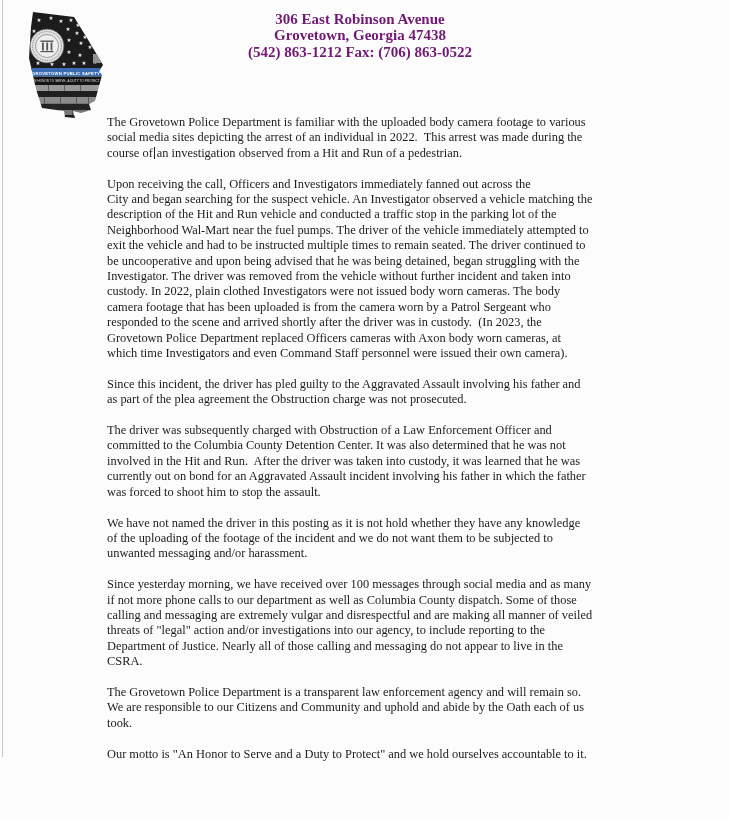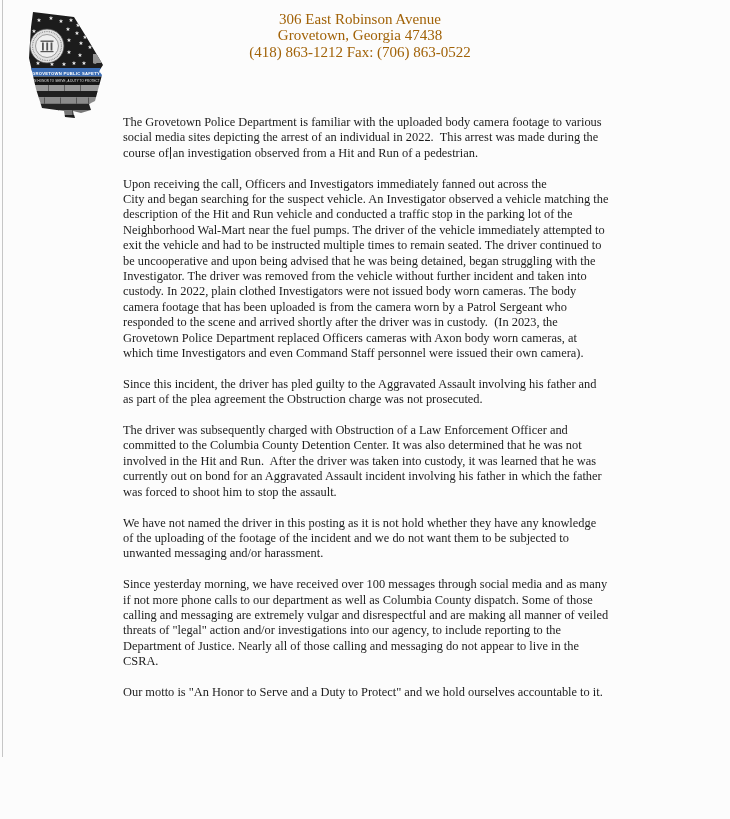--- a/index.html
+++ b/index.html
@@ -30,33 +30,32 @@
     top: 9px;
     width: 94px;
     height: 110px;
   }
   .header-block {
     position: absolute;
     left: 90px;
     top: 11px;
     width: 540px;
     text-align: center;
-    font-weight: normal;
+    font-weight: bold;
     font-size: 15px;
     line-height: 16.4px;
-    color: #a16207;
+    color: #701a75;
   }
   .letter {
     position: absolute;
     left: 107px;
     top: 115px;
     width: 540px;
     font-size: 12.4px;
     line-height: 15.4px;
-    margin-left: 16px;
   }
   .letter p {
     margin: 0 0 0 0;
     white-space: pre-wrap;
   }
   .letter p + p {
     margin-top: 15.4px;
   }
   .caret {
     display: inline-block;
@@ -151,21 +150,21 @@
         <rect x="44" y="101" width="1" height="5" fill="#4d4d4d"></rect>
         <rect x="58" y="101" width="1" height="5" fill="#4d4d4d"></rect>
         <rect x="0" y="106" width="94" height="4" fill="#1c1c1c"></rect>
       </g>
     </g>
   </svg>
 
   <div class="header-block">
     <div>306 East Robinson Avenue</div>
     <div>Grovetown, Georgia 47438</div>
-    <div>(418) 863-1212 Fax: (706) 863-0522</div>
+    <div>(542) 863-1212 Fax: (706) 863-0522</div>
   </div>
 
   <div class="letter">
     <p><span>The Grovetown Police Department is familiar with the uploaded body camera footage to various
 social media sites depicting the arrest of an individual in 2022.  This arrest was made during the
 course of</span><span class="caret"></span><span>an investigation observed from a Hit and Run of a pedestrian.</span></p>
     <p>Upon receiving the call, Officers and Investigators immediately fanned out across the
 City and began searching for the suspect vehicle. An Investigator observed a vehicle matching the
 description of the Hit and Run vehicle and conducted a traffic stop in the parking lot of the
 Neighborhood Wal-Mart near the fuel pumps. The driver of the vehicle immediately attempted to
@@ -186,15 +185,18 @@
 was forced to shoot him to stop the assault.</p>
     <p>We have not named the driver in this posting as it is not hold whether they have any knowledge
 of the uploading of the footage of the incident and we do not want them to be subjected to
 unwanted messaging and/or harassment.</p>
     <p>Since yesterday morning, we have received over 100 messages through social media and as many
 if not more phone calls to our department as well as Columbia County dispatch. Some of those
 calling and messaging are extremely vulgar and disrespectful and are making all manner of veiled
 threats of "legal" action and/or investigations into our agency, to include reporting to the
 Department of Justice. Nearly all of those calling and messaging do not appear to live in the
 CSRA.</p>
+    <p>The Grovetown Police Department is a transparent law enforcement agency and will remain so.
+We are responsible to our Citizens and Community and uphold and abide by the Oath each of us
+took.</p>
     <p>Our motto is "An Honor to Serve and a Duty to Protect" and we hold ourselves accountable to it.</p>
   </div>
 </div>
 
 </body></html>

